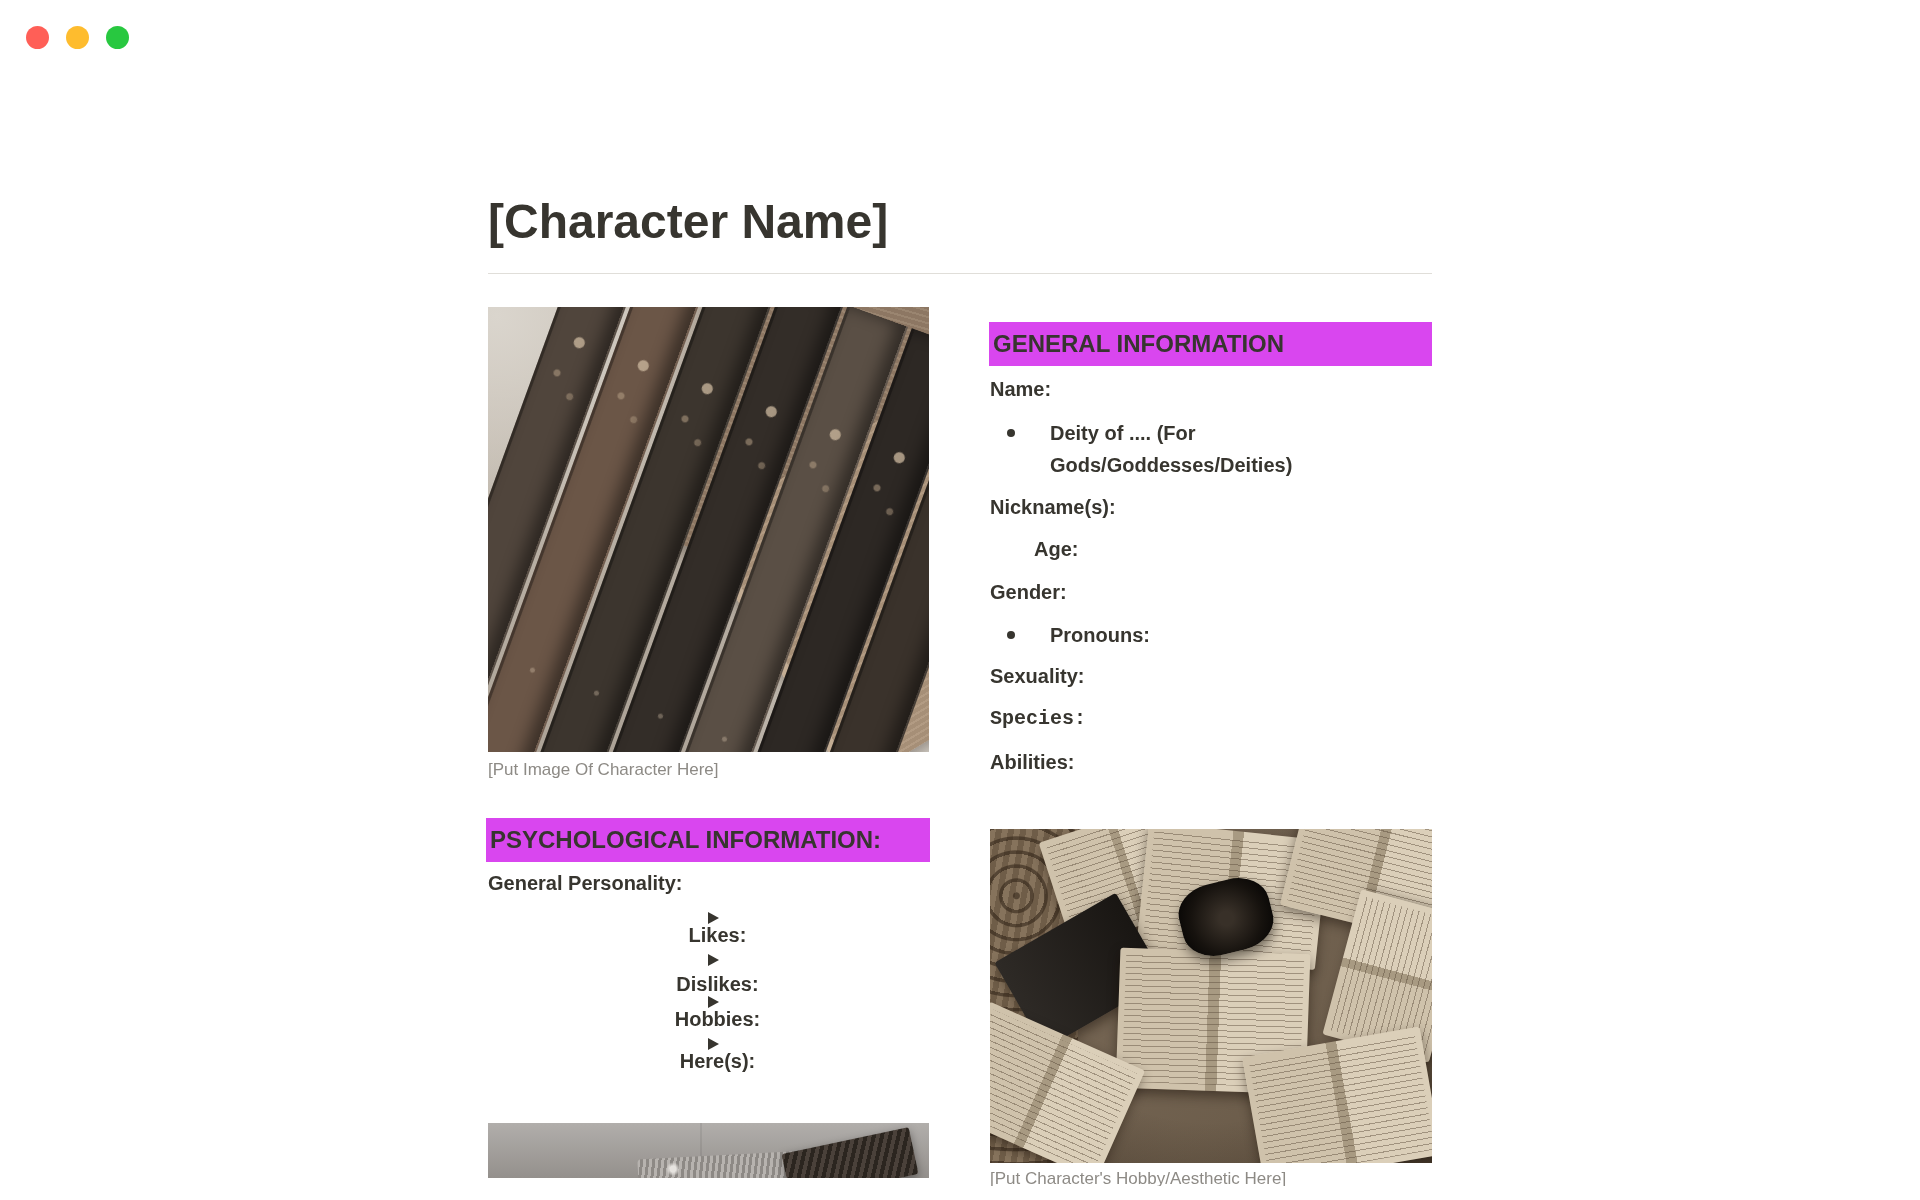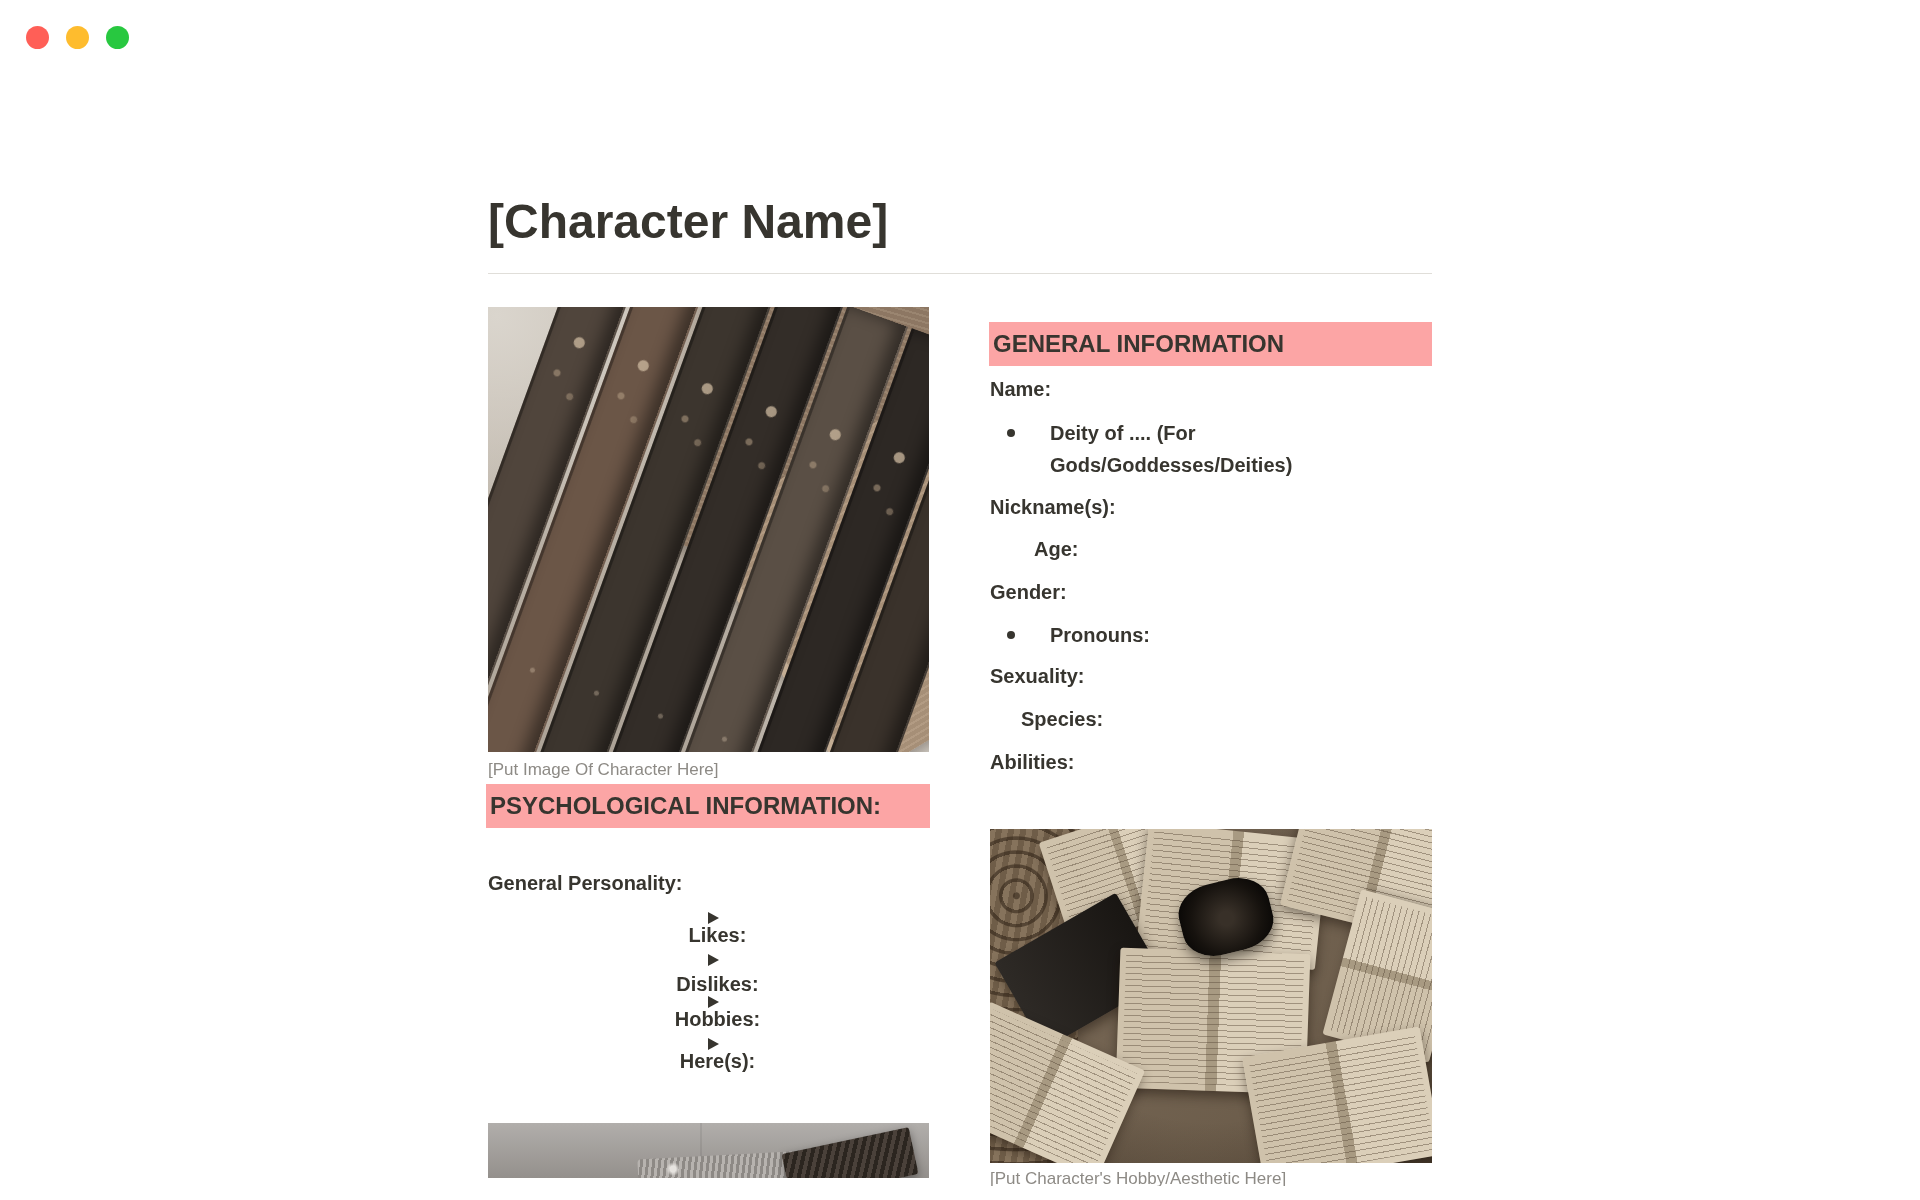--- a/index.html
+++ b/index.html
@@ -11,23 +11,23 @@
   .light { width:23px; height:23px; border-radius:50%; }
   .light.red    { background:#ff5f57; }
   .light.yellow { background:#febc2e; }
   .light.green  { background:#28c840; }
 
   
   .page-title { position:absolute; left:488px; top:192px; width:944px;
                 font-size:48px; font-weight:700; line-height:1.25; color:#37352f; }
   .divider { position:absolute; left:488px; top:273px; width:944px; height:1px; background:#e0ded9; }
 
-  .sec-head { position:absolute; height:44px; background:#fca5a5; display:flex; align-items:center;
+  .sec-head { position:absolute; height:44px; background:#d946ef; display:flex; align-items:center;
               padding:0 4px; font-size:24px; font-weight:700; color:#37352f; }
-  .sec-head.left  { left:486px; top:784px; width:444px; }
+  .sec-head.left  { left:486px; top:818px; width:444px; }
   .sec-head.right { left:989px; top:322px; width:443px; }
 
   .label { position:absolute; font-size:20px; font-weight:700; line-height:30px; color:#37352f; }
   .caption { position:absolute; font-size:17px; font-weight:400; line-height:26px; color:#8d8a85; }
 
   .brow { position:absolute; left:990px; width:442px; line-height:32px; font-size:20px; font-weight:700; }
   .brow .dot { position:absolute; left:17px; top:12px; width:8px; height:8px; border-radius:50%; background:#37352f; }
   .brow .btxt { margin-left:60px; width:320px; }
 
   .trow { position:absolute; left:488px; width:441px; height:42px; display:flex; align-items:center; cursor:pointer;flex-direction:column; }
@@ -169,21 +169,21 @@
 <div class="label" style="left:990px; top:492px;">Nickname(s):</div>
 <div class="label" style="left:990px; top:534px;margin-left:44px;">Age:</div>
 <div class="label" style="left:990px; top:577px;">Gender:</div>
 
 <div class="brow" style="top:619px;">
   <span class="dot"></span>
   <div class="btxt">Pronouns:</div>
 </div>
 
 <div class="label" style="left:990px; top:661px;">Sexuality:</div>
-<div class="label" style="left:1021px; top:704px;">Species:</div>
+<div class="label" style="left:990px; top:704px;font-family:Liberation Mono, monospace;">Species:</div>
 <div class="label" style="left:990px; top:747px;">Abilities:</div>
 
 <div class="img2">
   <div class="tapestry"></div>
   <div class="ob" style="left:62px;  top:-12px; width:150px; height:110px; transform:rotate(-18deg);"></div>
   <div class="ob" style="left:152px; top:2px;   width:180px; height:130px; transform:rotate(6deg);"></div>
   <div class="ob" style="left:302px; top:-22px; width:170px; height:120px; transform:rotate(14deg);"></div>
   <div class="ob dark" style="left:20px; top:92px; width:140px; height:100px; transform:rotate(-30deg);"></div>
   <div class="ob" style="left:330px; top:92px;  width:150px; height:110px; transform:rotate(-75deg);"></div>
   <div class="ob" style="left:128px; top:122px; width:190px; height:140px; transform:rotate(2deg);"></div>

